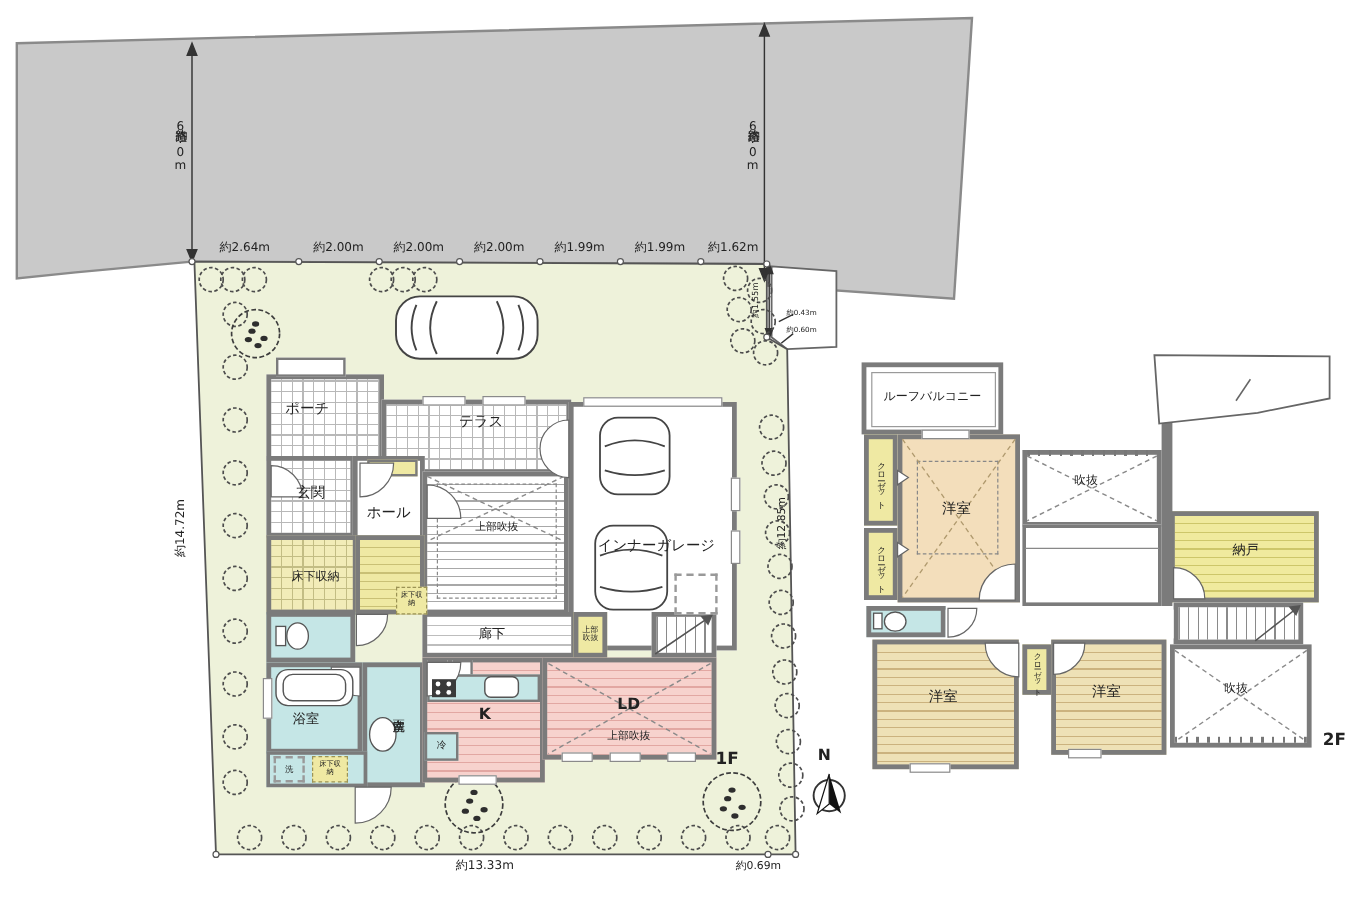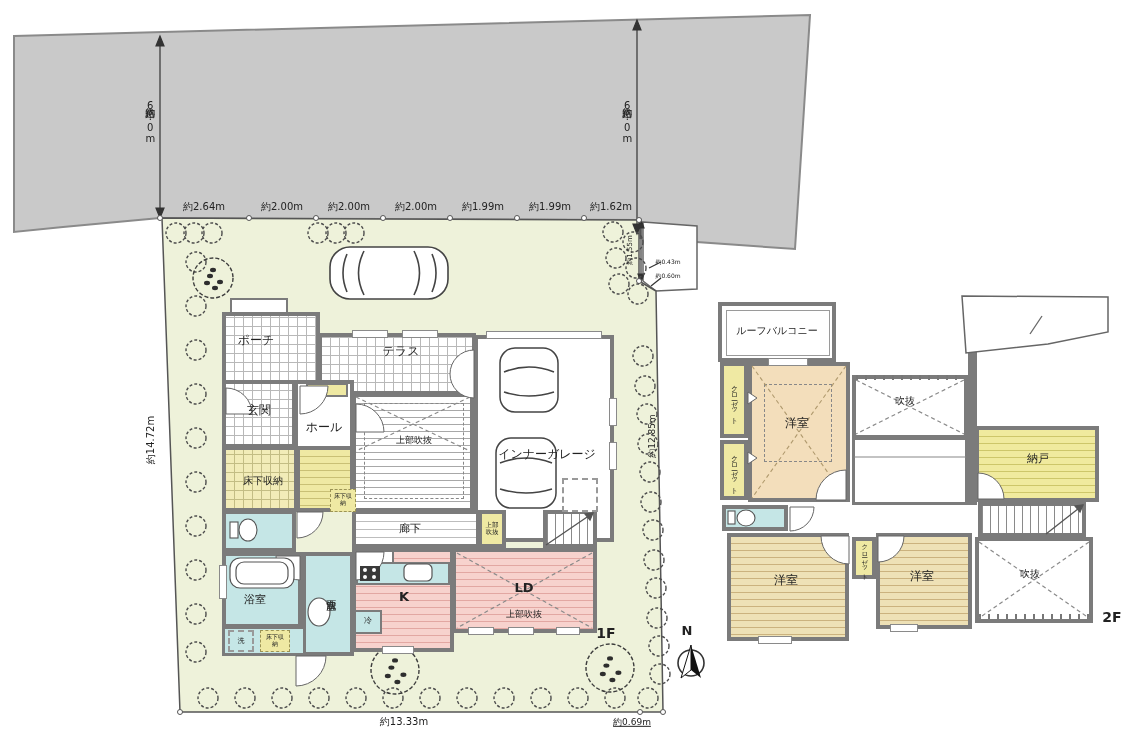--- a/index.html
+++ b/index.html
@@ -327,21 +327,21 @@
   <div class="lbl s10" style="left:416px;top:207px;">約2.00m</div>
   <div class="lbl s10" style="left:483px;top:207px;">約1.99m</div>
   <div class="lbl s10" style="left:550px;top:207px;">約1.99m</div>
   <div class="lbl s10" style="left:611px;top:207px;">約1.62m</div>
   <div class="lbl rot s7" style="left:630px;top:250px;">約1.55m</div>
   <div class="lbl s6" style="left:668px;top:262px;">約0.43m</div>
   <div class="lbl s6" style="left:668px;top:276px;">約0.60m</div>
   <div class="lbl rot s10" style="left:151px;top:440px;">約14.72m</div>
   <div class="lbl rot s9" style="left:652px;top:436px;">約12.85m</div>
   <div class="lbl s10" style="left:404px;top:722px;">約13.33m</div>
-  <div class="lbl s9" style="left:632px;top:722px;text-decoration:underline;">約0.69m</div>
+  <div class="lbl s9" style="left:632px;top:722px;">約0.69m</div>
 
   <div class="lbl s12" style="left:256px;top:341px;">ポーチ</div>
   <div class="lbl s12" style="left:401px;top:352px;">テラス</div>
   <div class="lbl s12" style="left:547px;top:424px;margin-top:31px;">インナーガレージ</div>
   <div class="lbl s12" style="left:259px;top:411px;">玄関</div>
   <div class="lbl s12" style="left:324px;top:428px;">ホール</div>
   <div class="lbl s9" style="left:414px;top:440px;">上部吹抜</div>
   <div class="lbl s11 s10" style="left:263px;top:481px;">床下収納</div>
   <div class="lbl s6" style="left:343px;top:500px;width:22px;white-space:normal;">床下収納</div>
   <div class="lbl s11" style="left:410px;top:529px;">廊下</div>

